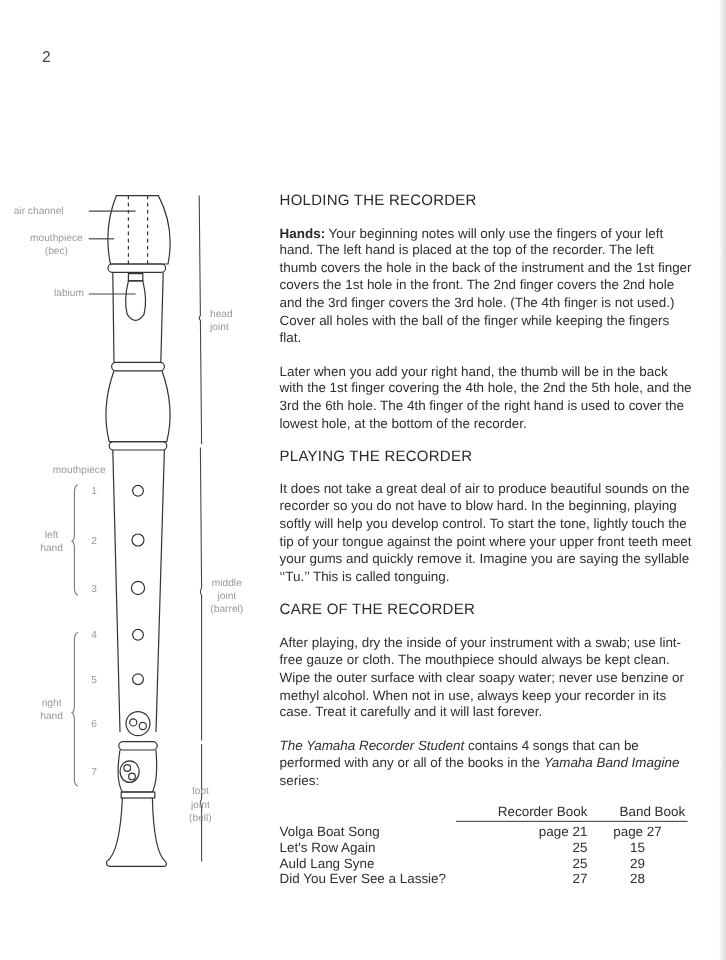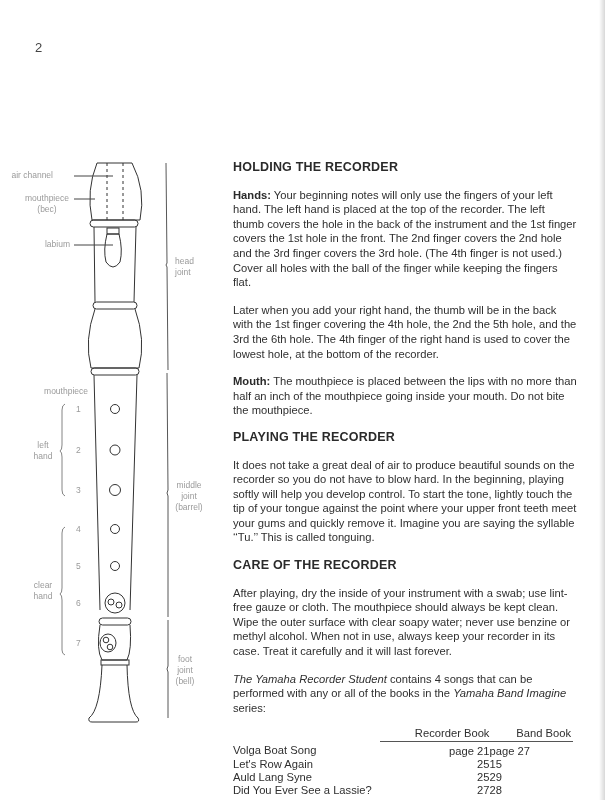--- a/index.html
+++ b/index.html
@@ -20,32 +20,32 @@
     position:absolute; font-size:8.5px; color:#9a9a9a; line-height:11px;
     font-family:"Liberation Sans", sans-serif;
   }
   .lbl.r { text-align:right; }
   .lbl.c { text-align:center; }
   .content {
     position:absolute; left:233px; top:160px; width:345px;
     font-size:11.2px; line-height:14.6px; color:#2f2f2f;
   }
   h2 {
-    font-size:12.5px; font-weight:bold; margin:0; letter-spacing:0.2px; color:#2a2a2a;
+    font-size:12.5px; font-weight:normal; margin:0; letter-spacing:0.2px; color:#2a2a2a;
   }
   p { margin:0; }
   b { color:#2a2a2a; }
   i { font-style:italic; }
   table.songs {
     border-collapse:collapse; font-size:11.2px; line-height:13.2px; margin-top:12px; width:340px;
   }
   table.songs td, table.songs th { padding:0; font-weight:normal; }
   th.hdr { border-bottom:1px solid #555; text-align:right; padding-bottom:1px; }
   td.num { text-align:right; padding-right:22px; }
-  td.num2 { text-align:left; padding-right:9px; }
+  td.num2 { text-align:center; padding-right:9px; }
 </style>
 </head>
 <body>
 
 <div class="right-shadow"></div>
 <div class="page-number">2</div>
 
 <svg class="diagram" width="230" height="800" fill="none" stroke="#333" stroke-width="1">
 
   <path d="M97 163 L132 163 Q146 190 140 220 L92 220 Q86 190 97 163 Z"></path>
@@ -99,52 +99,51 @@
   <div>(bec)</div>
 </div>
 <div class="lbl r" style="left:0;top:239px;width:70px">labium</div>
 <div class="lbl r" style="left:20px;top:386px;width:68px">mouthpiece</div>
 
 <div class="lbl c" style="left:28px;top:440px;width:30px">
   <div>left</div>
   <div>hand</div>
 </div>
 <div class="lbl c" style="left:28px;top:580px;width:30px">
-  <div>clear</div>
+  <div>right</div>
   <div>hand</div>
 </div>
 
 <div class="lbl" style="left:76px;top:404px">1</div>
 <div class="lbl" style="left:76px;top:445px">2</div>
 <div class="lbl" style="left:76px;top:485px">3</div>
 <div class="lbl" style="left:76px;top:524px">4</div>
 <div class="lbl" style="left:76px;top:561px">5</div>
 <div class="lbl" style="left:76px;top:598px">6</div>
 <div class="lbl" style="left:76px;top:638px">7</div>
 
 <div class="lbl" style="left:175px;top:256px">
   <div>head</div>
   <div>joint</div>
 </div>
 <div class="lbl c" style="left:170px;top:480px;width:38px">
   <div>middle</div>
   <div>joint</div>
   <div>(barrel)</div>
 </div>
-<div class="lbl c" style="left:170px;top:654px;width:30px">
+<div class="lbl c" style="left:152px;top:654px;width:30px">
   <div>foot</div>
   <div>joint</div>
   <div>(bell)</div>
 </div>
 
 <div class="content">
   <h2>HOLDING THE RECORDER</h2>
   <p style="margin-top:13px"><b>Hands:</b><span> Your beginning notes will only use the fingers of your left hand. The left hand is placed at the top of the recorder. The left thumb covers the hole in the back of the instrument and the 1st finger covers the 1st hole in the front. The 2nd finger covers the 2nd hole and the 3rd finger covers the 3rd hole. (The 4th finger is not used.) Cover all holes with the ball of the finger while keeping the fingers flat.</span></p>
   <p style="margin-top:13px">Later when you add your right hand, the thumb will be in the back with the 1st finger covering the 4th hole, the 2nd the 5th hole, and the 3rd the 6th hole. The 4th finger of the right hand is used to cover the lowest hole, at the bottom of the recorder.</p>
-  <p style="margin-top:13px"><b>Mouth:</b><span> The mouthpiece is placed between the lips with no more than half an inch of the mouthpiece going inside your mouth. Do not bite the mouthpiece.</span></p>
 
   <h2 style="margin-top:12px">PLAYING THE RECORDER</h2>
   <p style="margin-top:13px">It does not take a great deal of air to produce beautiful sounds on the recorder so you do not have to blow hard. In the beginning, playing softly will help you develop control. To start the tone, lightly touch the tip of your tongue against the point where your upper front teeth meet your gums and quickly remove it. Imagine you are saying the syllable ‘‘Tu.’’ This is called tonguing.</p>
 
   <h2 style="margin-top:13px">CARE OF THE RECORDER</h2>
   <p style="margin-top:13px">After playing, dry the inside of your instrument with a swab; use lint-free gauze or cloth. The mouthpiece should always be kept clean. Wipe the outer surface with clear soapy water; never use benzine or methyl alcohol. When not in use, always keep your recorder in its case. Treat it carefully and it will last forever.</p>
 
   <p style="margin-top:13px"><i>The Yamaha Recorder Student</i><span> contains 4 songs that can be performed with any or all of the books in the </span><i>Yamaha Band Imagine</i><span> series:</span></p>
 
   <table class="songs">

